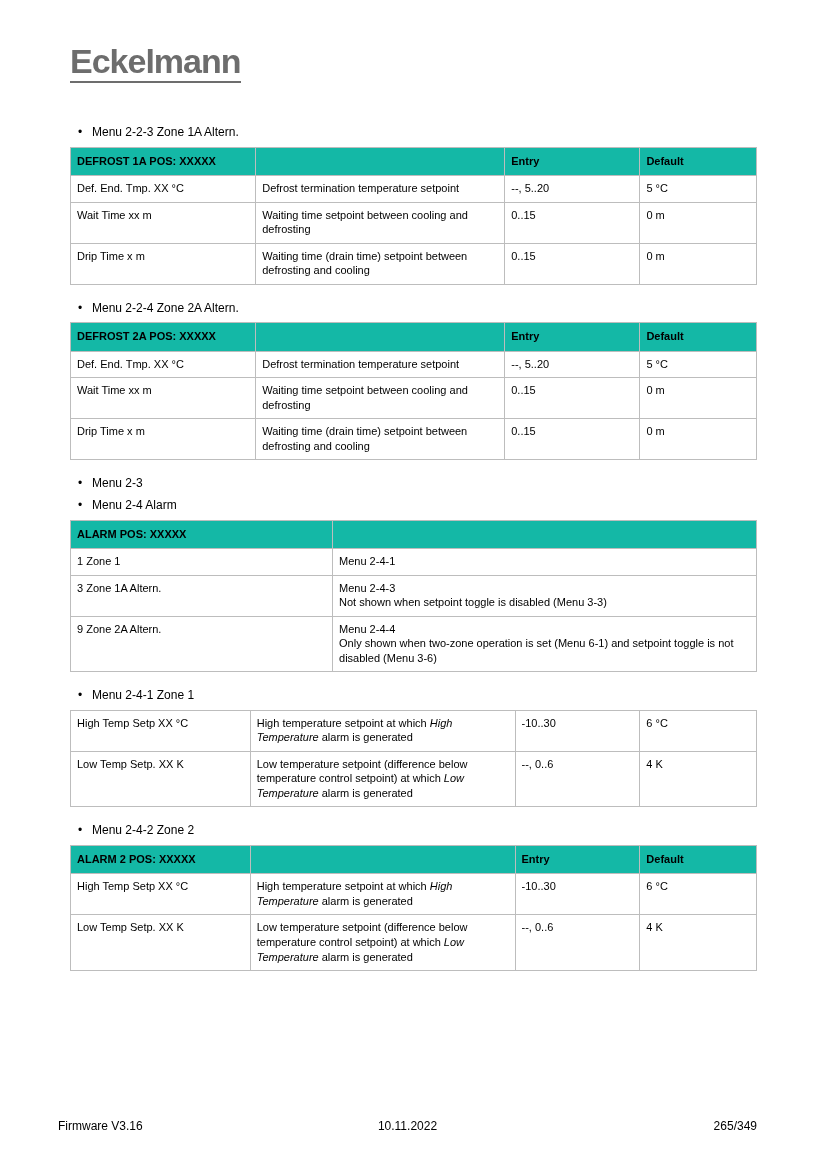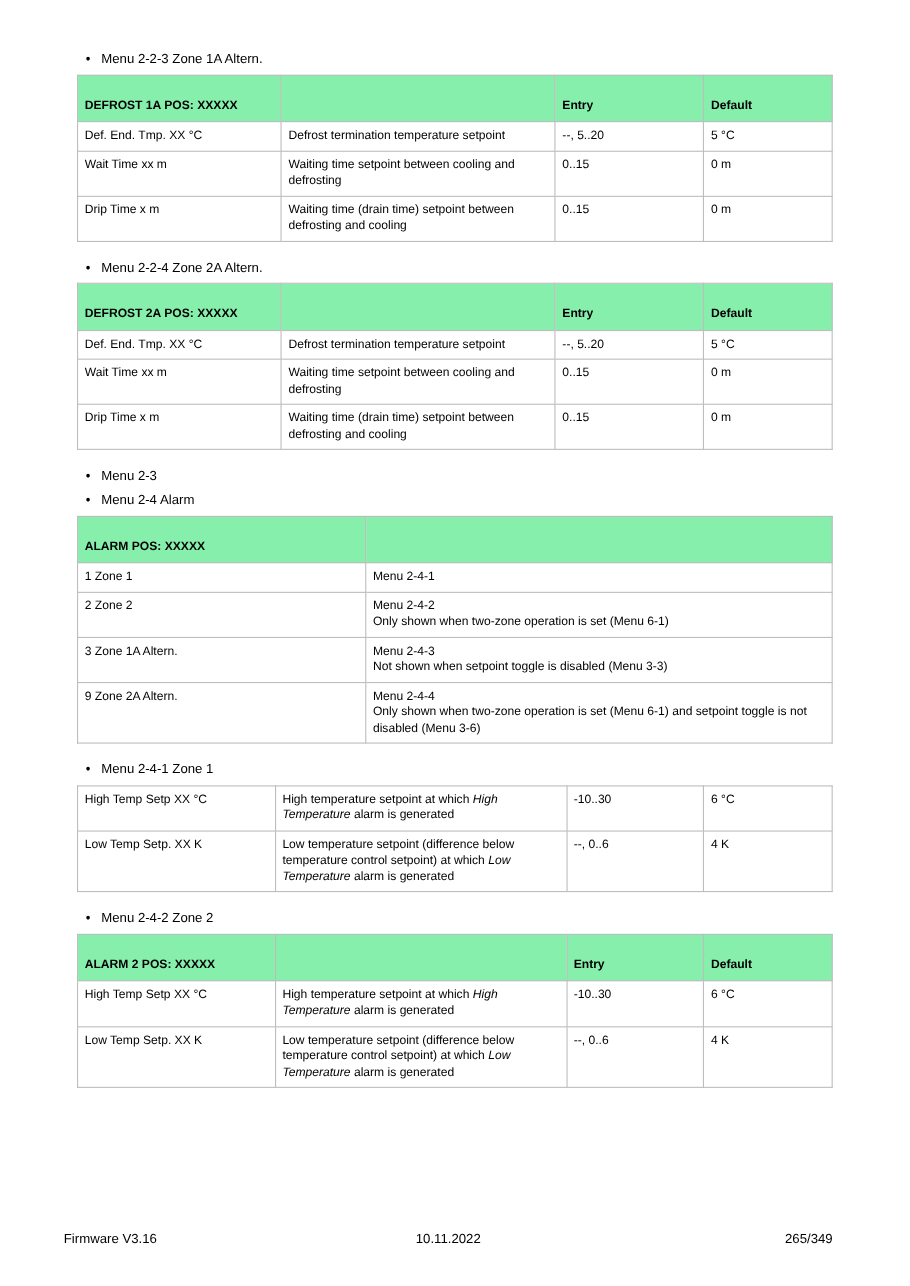--- a/index.html
+++ b/index.html
@@ -40,23 +40,23 @@
     margin-bottom: 16px;
   }
   table.tbl td {
     border: 1px solid #bdbdbd;
     padding: 5px 6px 6px 6px;
     vertical-align: top;
     text-align: left;
     word-wrap: break-word;
   }
   table.tbl tr.head td {
-    background: #86efac;
+    background: #14b8a6;
     font-weight: bold;
-    padding-top: 20px; padding-bottom: 7px;
+    padding-top: 6px; padding-bottom: 7px;
   }
   .ital { font-style: italic; }
   .sub2 { display: block; }
 
   
   .c4a-1 { width: 27.0%; } .c4a-2 { width: 36.3%; } .c4a-3 { width: 19.7%; } .c4a-4 { width: 17.0%; }
   
   .c2-1 { width: 38.2%; } .c2-2 { width: 61.8%; }
   
   .c4b-1 { width: 26.2%; } .c4b-2 { width: 38.6%; } .c4b-3 { width: 18.2%; } .c4b-4 { width: 17.0%; }
@@ -69,20 +69,23 @@
   }
   .footer .f-left  { flex: 1; text-align: left; }
   .footer .f-center{ flex: 1; text-align: center; }
   .footer .f-right { flex: 1; text-align: right; margin-top: 21px; }
 </style>
 </head>
 <body>
 
 <div class="page">
 
+  <div class="logo-wrap">
+    <span class="logo-text">Eckelmann</span>
+  </div>
 
   <div class="bullet-line">
     <span class="bullet">•</span>
     <span>Menu 2-2-3 Zone 1A Altern.</span>
   </div>
 
   <table class="tbl">
     <colgroup>
         <col class="c4a-1">
         <col class="c4a-2">
@@ -173,27 +176,20 @@
       </colgroup>
     <tbody>
         <tr class="head">
       <td>ALARM POS: XXXXX</td>
       <td></td>
     </tr>
     <tr>
       <td>1 Zone 1</td>
       <td>
         <span class="sub2">Menu 2-4-1</span>
-      </td>
-    </tr>
-    <tr>
-      <td>2 Zone 2</td>
-      <td>
-        <span class="sub2">Menu 2-4-2</span>
-        <span class="sub2">Only shown when two-zone operation is set (Menu 6-1)</span>
       </td>
     </tr>
     <tr>
       <td>3 Zone 1A Altern.</td>
       <td>
         <span class="sub2">Menu 2-4-3</span>
         <span class="sub2">Not shown when setpoint toggle is disabled (Menu 3-3)</span>
       </td>
     </tr>
     <tr>

